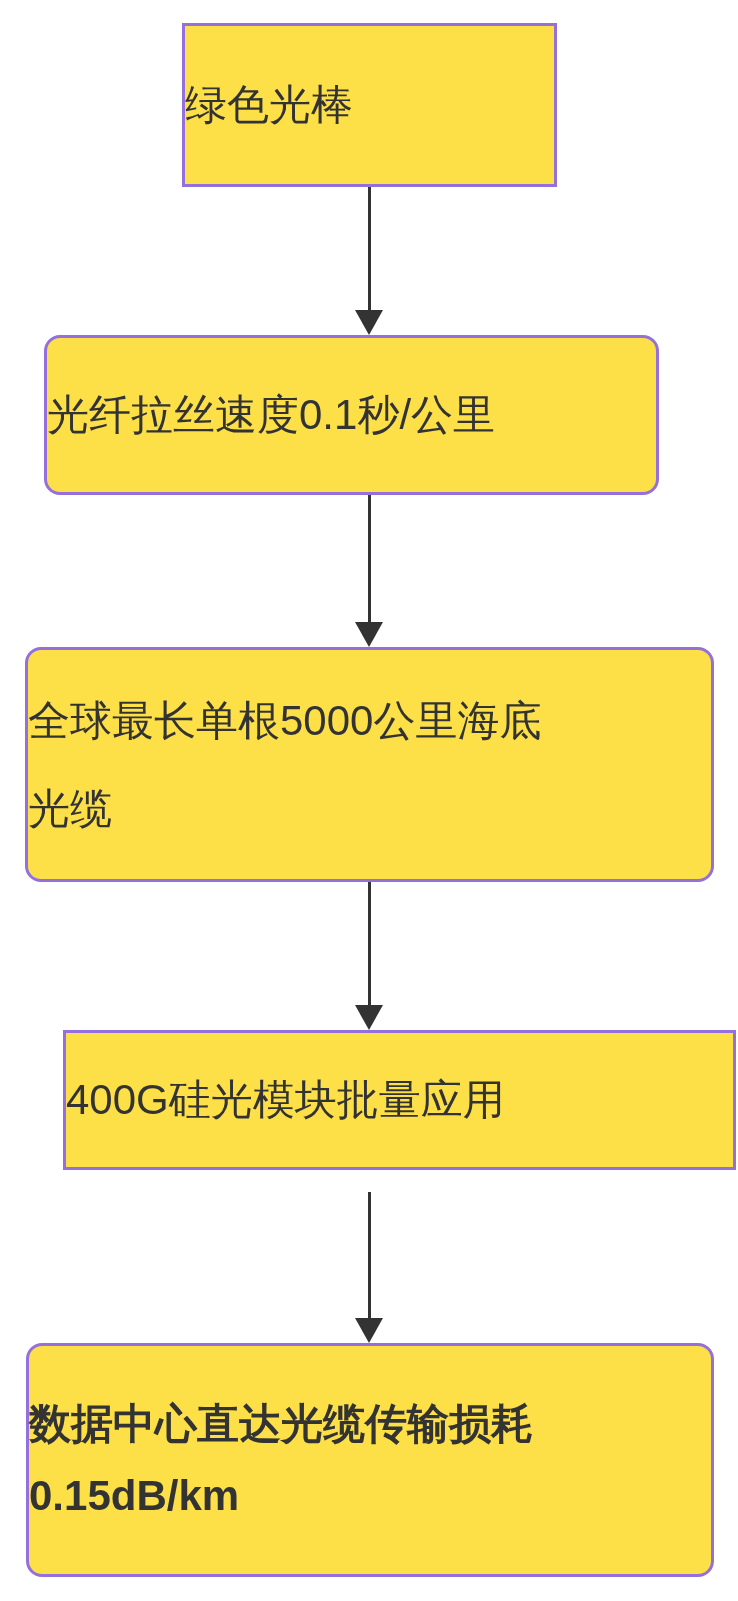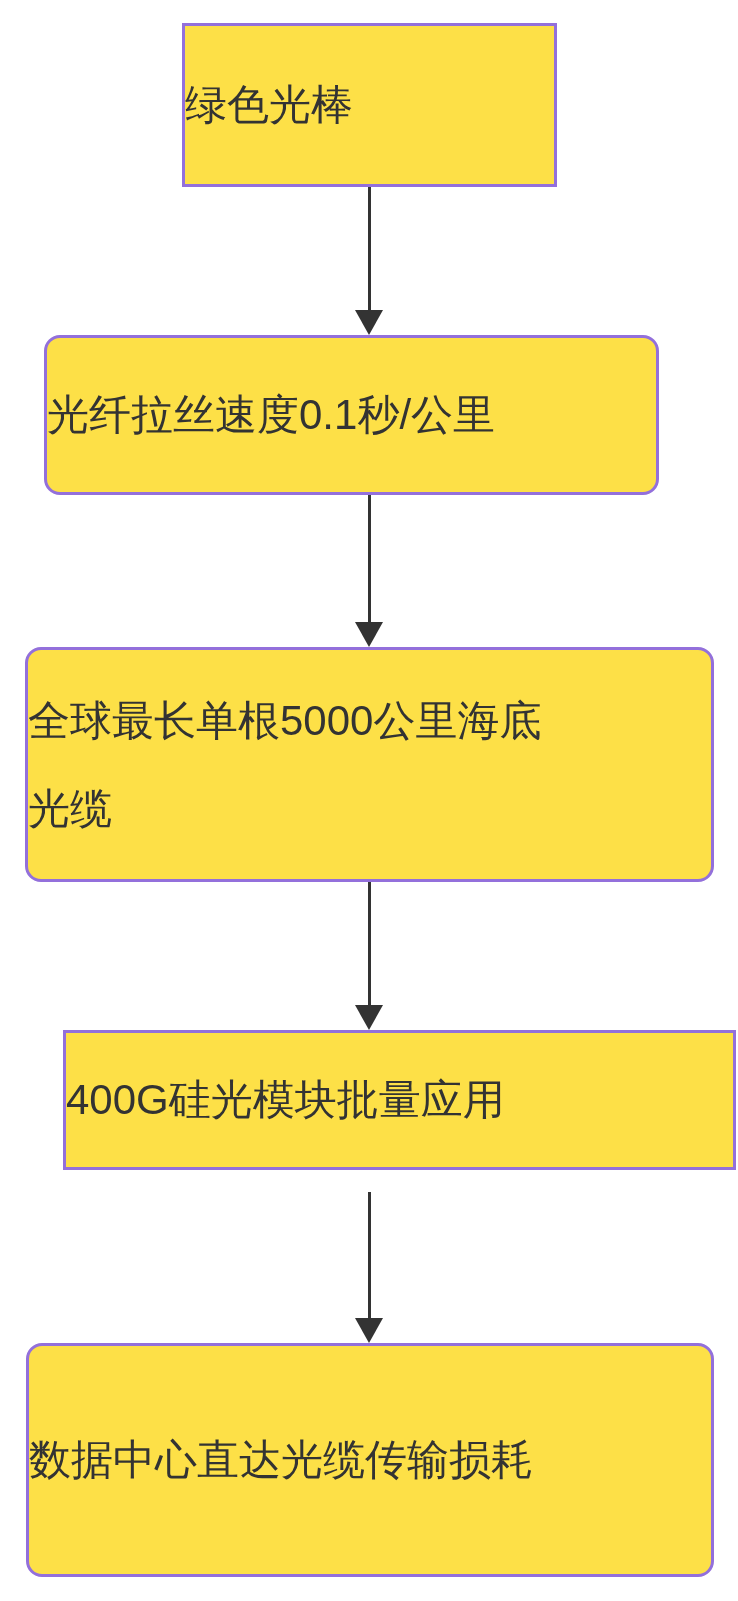--- a/index.html
+++ b/index.html
@@ -57,21 +57,21 @@
     height: 0;
     border-left: 14px solid transparent;
     border-right: 14px solid transparent;
     border-top: 25px solid #333333;
   }
   
   #node-0 { left: 182px; top: 23px;   width: 375px; height: 164px; }
   #node-1 { left: 44px;  top: 335px;  width: 615px; height: 160px; }
   #node-2 { left: 25px;  top: 647px;  width: 689px; height: 235px; gap: 16px; }
   #node-3 { left: 32px;  top: 1030px; width: 673px; height: 140px; margin-left: 31px; }
-  #node-4 { left: 26px;  top: 1343px; width: 688px; height: 234px; }
+  #node-4 { left: 26px;  top: 1343px; width: 688px; height: 234px; font-weight: bold; }
   
   #edge-0 { top: 187px;  height: 148px; }
   #edge-1 { top: 495px;  height: 152px; }
   #edge-2 { top: 882px;  height: 148px; }
   #edge-3 { top: 1192px; height: 151px; }
 </style>
 </head>
 <body>
 
 <div class="canvas">
@@ -108,15 +108,16 @@
     <span class="node-label">400G硅光模块批量应用</span>
   </div>
 
   <div class="edge" id="edge-3">
     <div class="shaft"></div>
     <div class="head"></div>
   </div>
 
   <div class="node rounded" id="node-4">
     <span class="node-label">数据中心直达光缆传输损耗</span>
+    <span class="node-label">0.15dB/km</span>
   </div>
 
 </div>
 
 </body></html>

